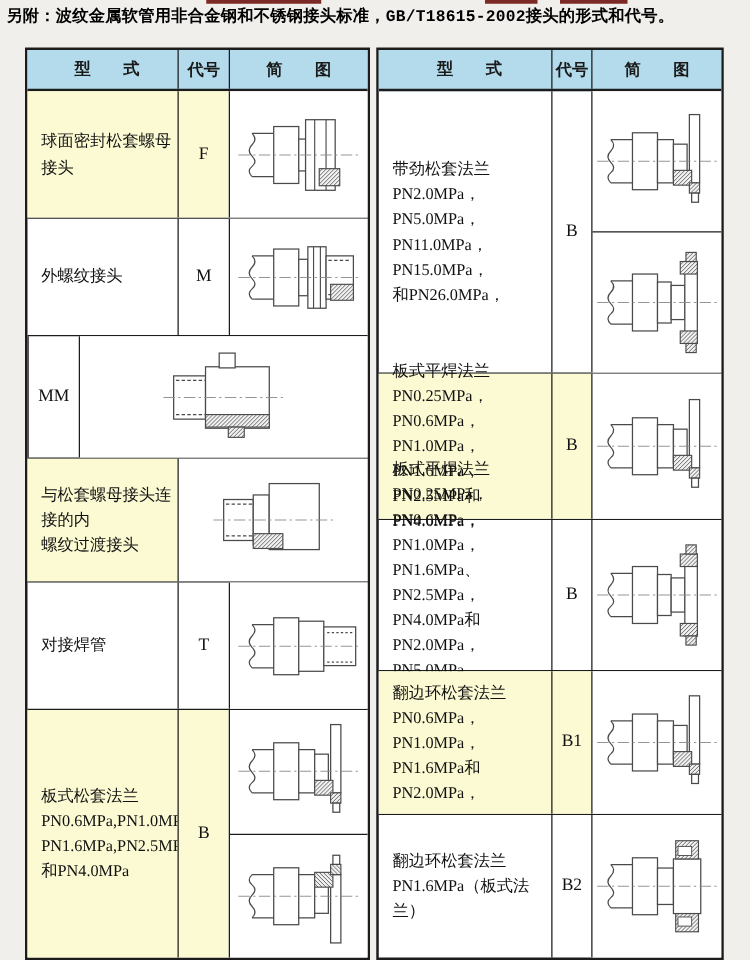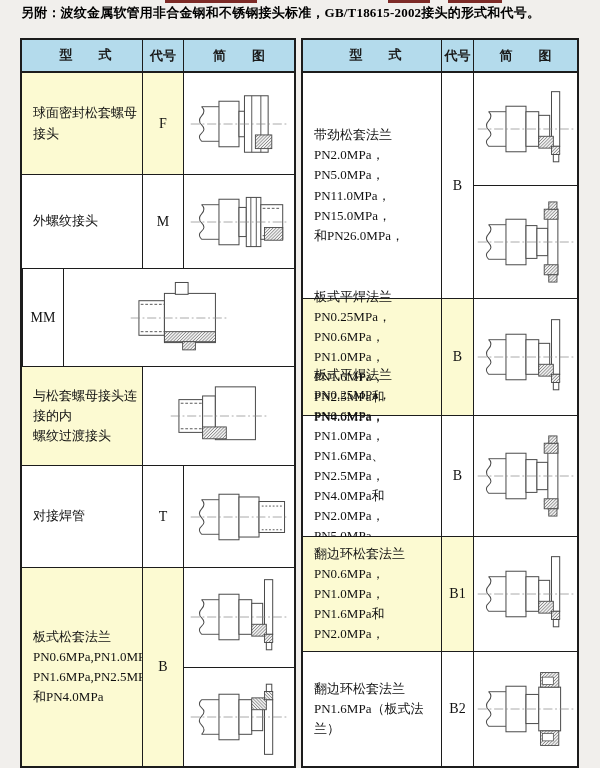--- a/index.html
+++ b/index.html
@@ -4,22 +4,22 @@
 <style>
   html,body{margin:0;padding:0;}
   body{
     width:600px;height:768px;position:relative;overflow:hidden;
     background:var(--page-bg,#f1efec);
     font-family:"Liberation Serif","DejaVu Serif",serif;
     color:#111;
   }
   .artifact{position:absolute;top:0;height:3px;background:#7d2a26;}
   .page-title{
-    position:absolute;left:21px;top:4px;width:560px;
-    font-family:Liberation Serif, serif;
+    position:absolute;left:5px;top:4px;width:560px;
+    font-family:Liberation Mono, monospace;
     font-weight:bold;font-size:13px;letter-spacing:.2px;color:#000;
     white-space:nowrap;
   }
   .tables{position:absolute;left:20px;top:38px;display:flex;gap:5px;}
   .tbl{
     box-sizing:border-box;background:#fff;
     border:2px solid var(--border,#1c1c1c);
   }
   .tbl-left{width:276px;}
   .tbl-right{width:278px;}

